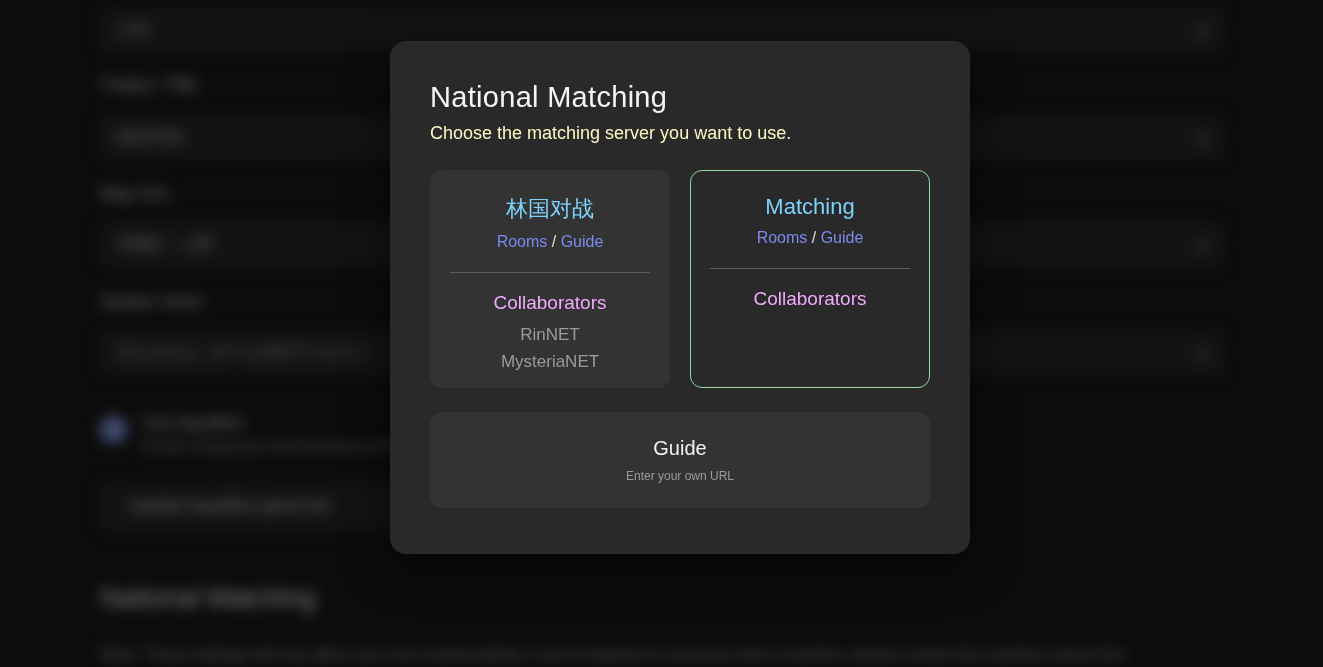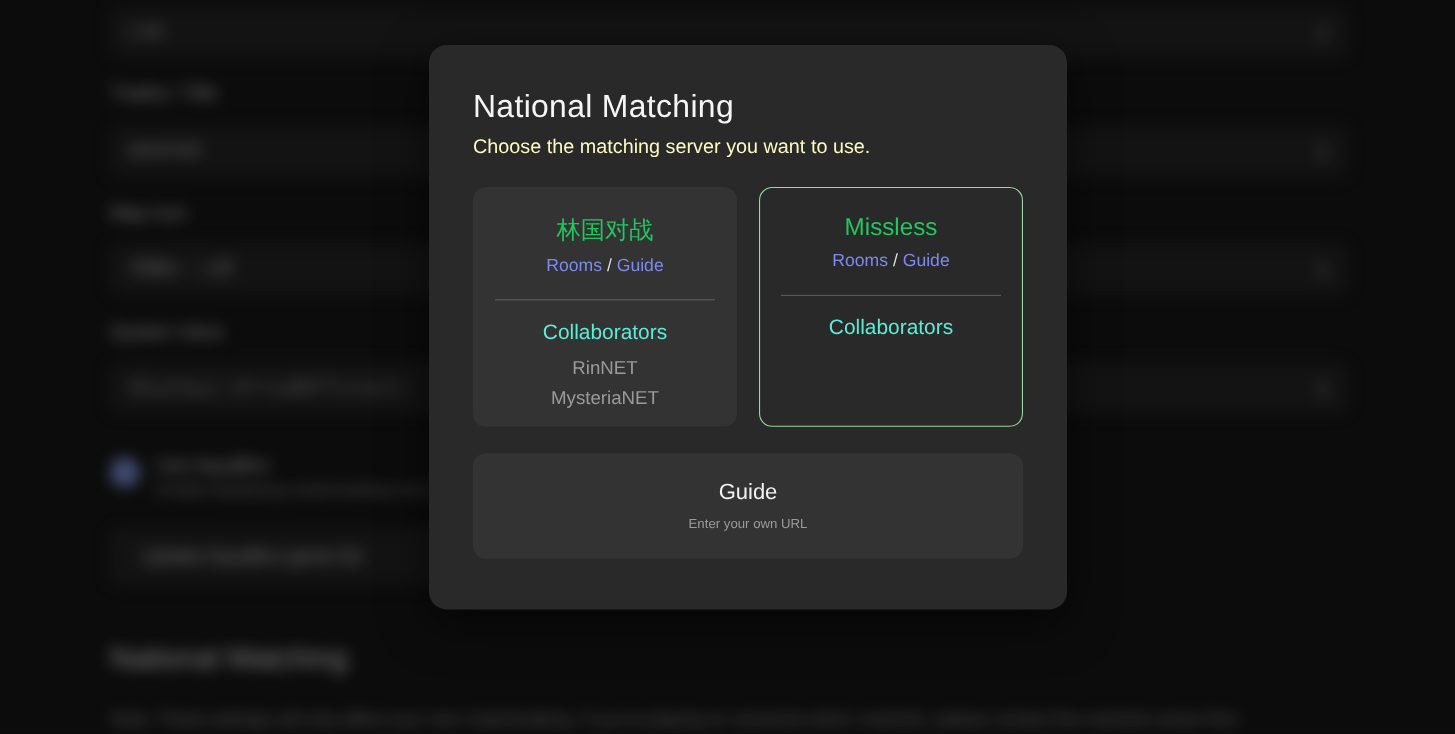--- a/index.html
+++ b/index.html
@@ -93,29 +93,29 @@
     background: #333333;
     border: 1px solid transparent;
     text-align: center;
     padding-top: 23px;
     cursor: pointer;
   }
   .server-card.selected {
     background: transparent;
     border: 1px solid #95d9a1;
   }
-  .server-name { color: #22c55e; font-size: 22px; }
+  .server-name { color: #7dd3fc; font-size: 22px; }
   .server-links { margin-top: 9px; font-size: 16px; }
   .server-links a { color: #7d8af0; text-decoration: none; }
   .server-links .sep { color: #dedede; }
   .card-divider {
     width: 200px; margin: 21px auto 0 auto;
     border: none; border-top: 1px solid #5c5c5c; height: 0;
   }
-  .collab-label { margin-top: 19px; color: #5eead4; font-size: 19px; }
+  .collab-label { margin-top: 19px; color: #f0abfc; font-size: 19px; }
   .collab-list { margin-top: 7px; }
   .collab-name { color: #9b9b9b; font-size: 17px; line-height: 27px; }
 
   .custom-card {
     margin-top: 24px;
     width: 500px; height: 96px;
     border-radius: 12px;
     background: #333333;
     display: flex; flex-direction: column;
     align-items: center; justify-content: center;
@@ -181,21 +181,21 @@
         </div>
         <hr class="card-divider">
         <div class="collab-label">Collaborators</div>
         <div class="collab-list">
           <div class="collab-name">RinNET</div>
           <div class="collab-name">MysteriaNET</div>
         </div>
       </div>
 
       <div class="server-card selected">
-        <div class="server-name">Missless</div>
+        <div class="server-name">Matching</div>
         <div class="server-links">
           <a href="#">Rooms</a><span class="sep"> / </span><a href="#">Guide</a>
         </div>
         <hr class="card-divider">
         <div class="collab-label">Collaborators</div>
       </div>
 
     </div>
 
     <div class="custom-card">

